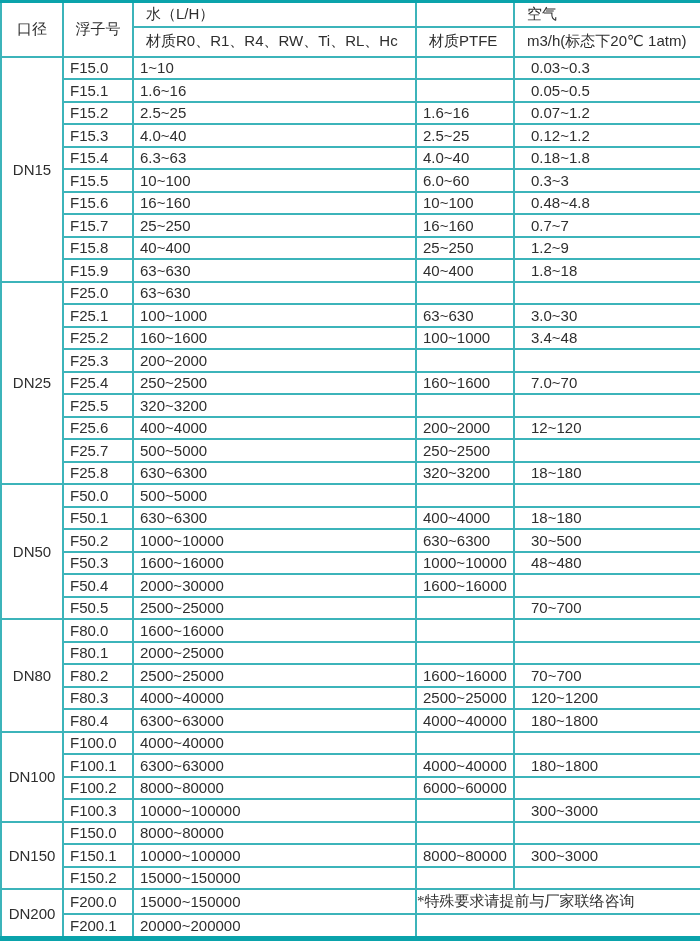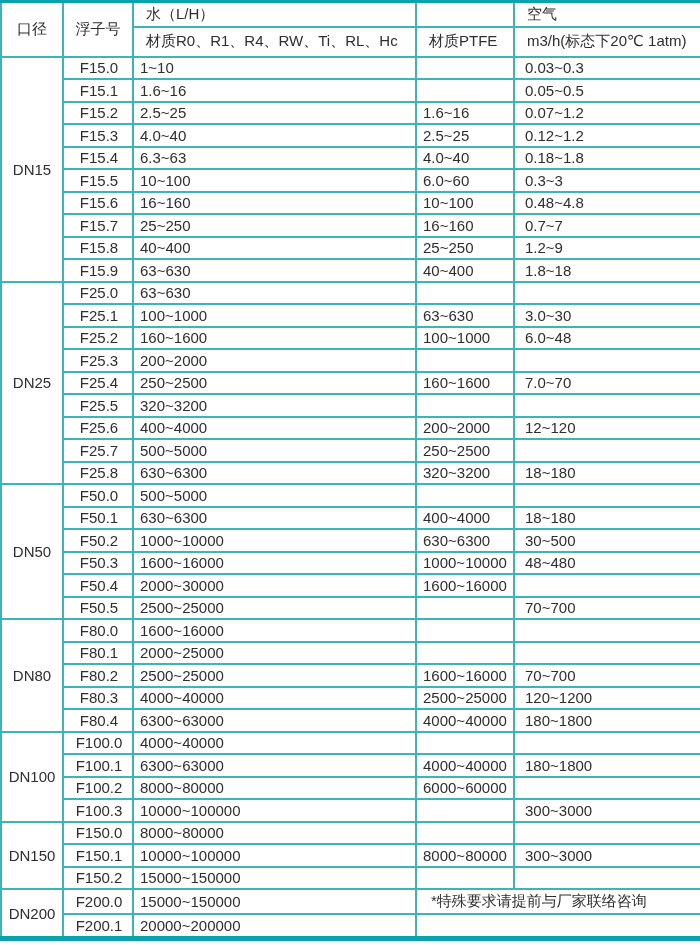--- a/index.html
+++ b/index.html
@@ -25,24 +25,24 @@
     white-space:nowrap;
     overflow:hidden;
     text-align:left;
     vertical-align:middle;
     color:var(--text);
   }
   thead tr:first-child{height:25px;}
   thead tr:last-child{height:30px;border-radius:6px;}
   th{padding-left:12px;}
   th.center, td.diam{text-align:center;padding-left:4px;}
-  td.float{text-align:center;}
+  td.float{}
   td.val{padding-left:6px;}
-  td.air{padding-left:10px;}
-  td.tail{padding-left:14px;}
+  td.air{padding-left:16px;}
+  td.tail{padding-left:0;font-family:Liberation Serif, serif;}
 </style>
 </head>
 <body>
 
 <table>
   <colgroup>
     <col style="width:62px">
     <col style="width:70px">
     <col style="width:283px">
     <col style="width:98px">
@@ -134,21 +134,21 @@
       <tr>
         <td class="float">F25.1</td>
         <td class="val">100~1000</td>
         <td class="val">63~630</td>
         <td class="air">3.0~30</td>
       </tr>
       <tr>
         <td class="float">F25.2</td>
         <td class="val">160~1600</td>
         <td class="val">100~1000</td>
-        <td class="air">6.0~48</td>
+        <td class="air">3.4~48</td>
       </tr>
       <tr>
         <td class="float">F25.3</td>
         <td class="val">200~2000</td>
         <td class="val"></td>
         <td class="air"></td>
       </tr>
       <tr>
         <td class="float">F25.4</td>
         <td class="val">250~2500</td>

